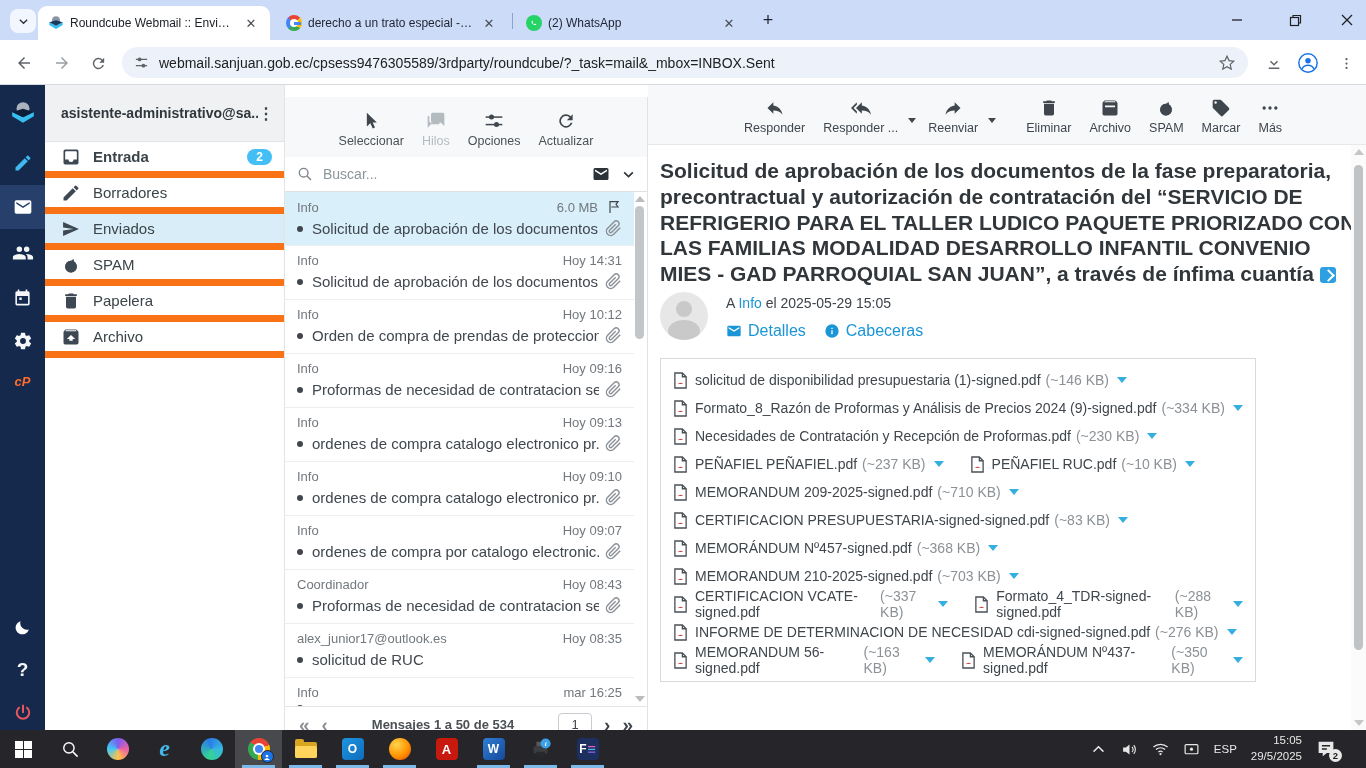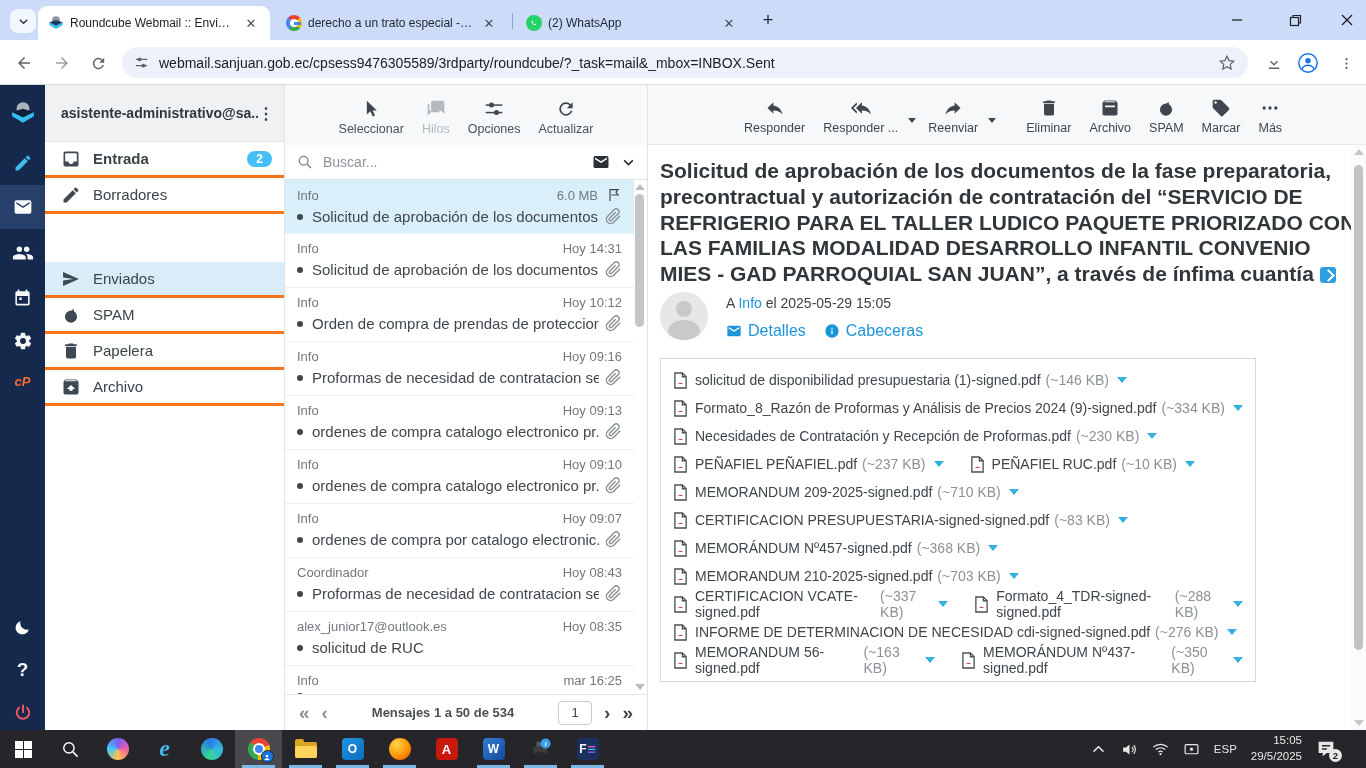--- a/index.html
+++ b/index.html
@@ -43,33 +43,33 @@
   .railbtn { position:absolute; left:0; width:45px; height:40px; display:flex; align-items:center; justify-content:center; color:#f4f6f8; }
   .railbtn.active { background:#27406b; }
   .cp { color:#ff6c2c; font-weight:bold; font-style:italic; font-size:13px; }
   .power { color:#e8575e; }
 
   
   #folders { position:absolute; left:45px; top:0; width:240px; height:645px; background:#fff; border-right:1px solid #e2e5e8; }
   .acct { height:57px; background:#eff1f3; border-bottom:1px solid #e2e5e8; display:flex; align-items:center; padding:0 10px 0 16px; }
   .acct .mail { font-size:14px; font-weight:bold; color:#30373c; flex:1; white-space:nowrap; overflow:hidden; }
   .kebab { color:#3c4349; font-size:16px; font-weight:bold; letter-spacing:0; width:16px; text-align:center; }
-  .folder { height:36px; display:flex; align-items:center; padding:0 12px 0 16px; font-size:15px; color:#3a4449; border-bottom:3px solid #f97316; }
+  .folder { height:36px; display:flex; align-items:center; padding:0 12px 0 16px; font-size:15px; color:#3a4449; border-bottom:7px solid #f97316; }
   .folder .fic { width:20px; height:20px; margin-right:12px; color:#3d4852; flex:none; }
   .folder .flabel { flex:1; }
   .folder.unread .flabel { font-weight:bold; }
-  .folder.sel { background:#d8edf8;margin-top:48px; }
+  .folder.sel { background:#d8edf8; }
   .badge { background:#43bff5; color:#fff; font-size:12px; font-weight:bold; border-radius:9px; padding:1px 9px; }
   .quota { position:absolute; left:0; bottom:0; width:100%; height:36px; border-top:1px solid #e2e5e8; display:flex; align-items:center; padding-left:33px; background:#fff; }
   .qbar { width:105px; height:8px; border:1px solid #d4d8db; border-radius:4px; margin:0 16px 0 12px; background:#fff; overflow:hidden; }
   .qfill { height:100%; width:45%; background:#7cc3ea; border-radius:4px; }
   .qpct { font-size:13px; color:#4a5054; }
 
   
-  #list { position:absolute; left:285px; top:0; width:363px; height:645px; border-right:1px solid #dfe3e6; background:#fff; }
+  #list { position:absolute; left:285px; top:12px; width:363px; height:645px; border-right:1px solid #dfe3e6; background:#fff; }
   .ltoolbar { height:60px; background:#f6f8f9; display:flex; align-items:center; justify-content:center; gap:4px; padding-top:4px; }
   .tbtn { display:flex; flex-direction:column; align-items:center; gap:3px; color:#4a5157; font-size:12.5px; padding:2px 7px; }
   .tbtn .tic { width:20px; height:20px; color:#3f464d; }
   .tbtn.dis, .tbtn.dis .tic { color:#b4bbc0; }
   .searchrow { height:35px; display:flex; align-items:center; padding:0 12px; border-bottom:1px solid #dde1e4; }
   .searchrow input { border:0; outline:0; flex:1; font-size:14px; color:#3c434a; margin-left:10px; font-family:"Liberation Sans",sans-serif; background:transparent; }
   .searchrow input::placeholder { color:#8d959b; }
   #rows { position:absolute; left:0; top:95px; width:349px; height:514px; overflow:hidden; }
   .mrow { height:54px; padding:7px 12px 0 12px; border-bottom:1px solid #eceff1; }
   .mrow.sel { background:#d9effa; }

